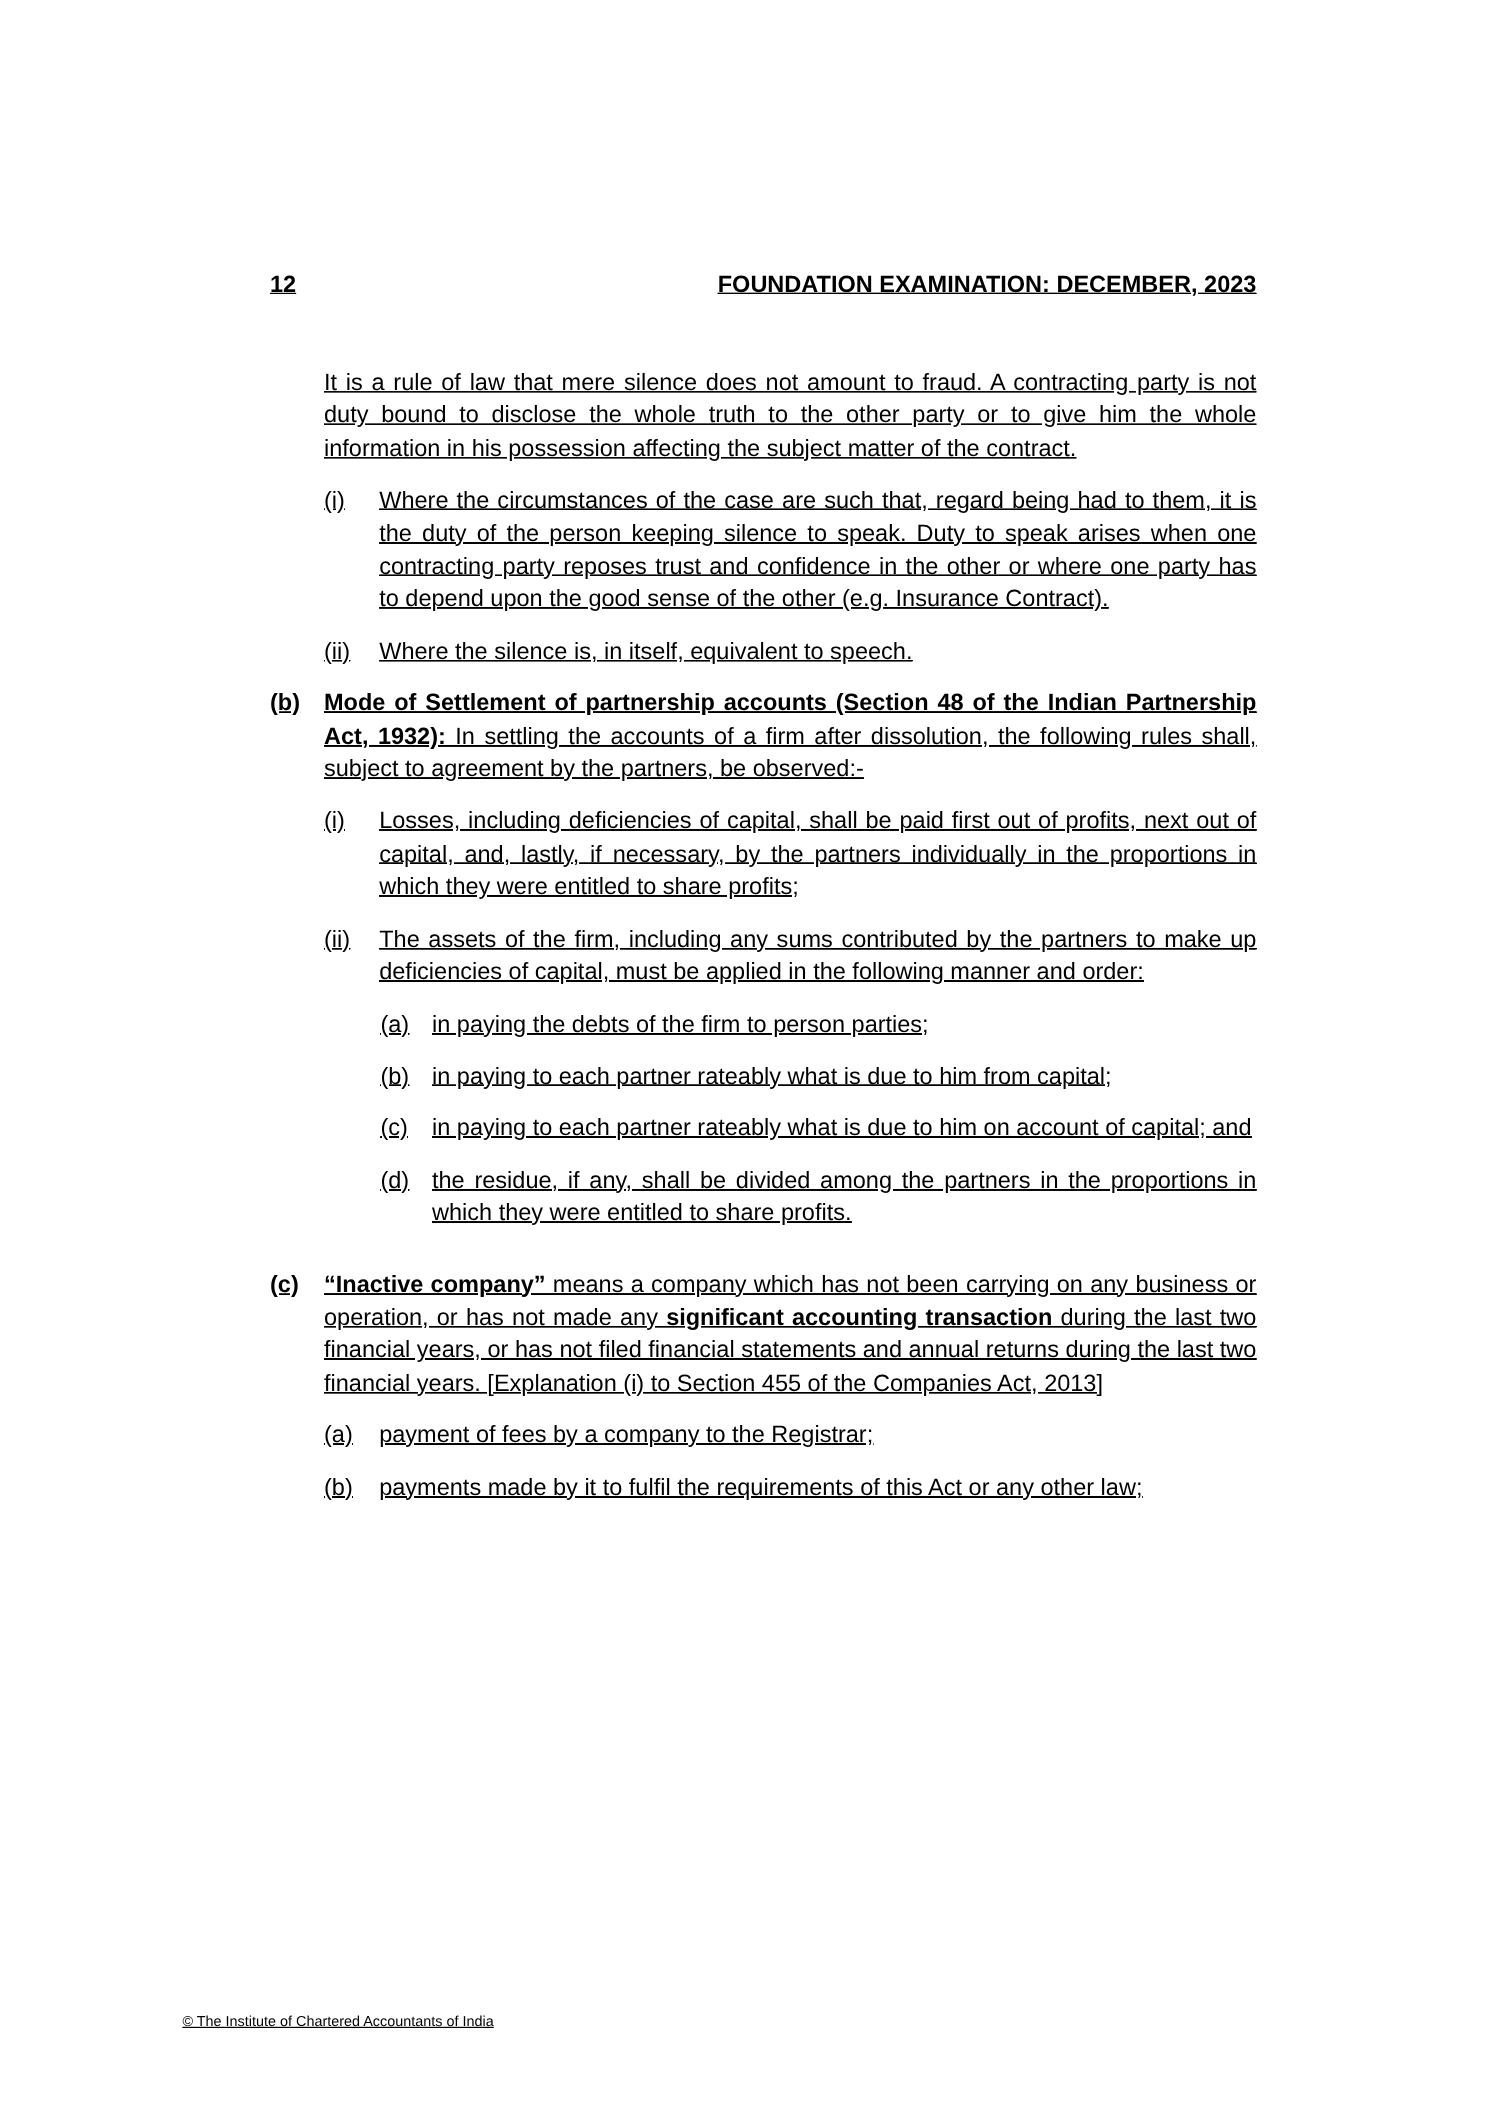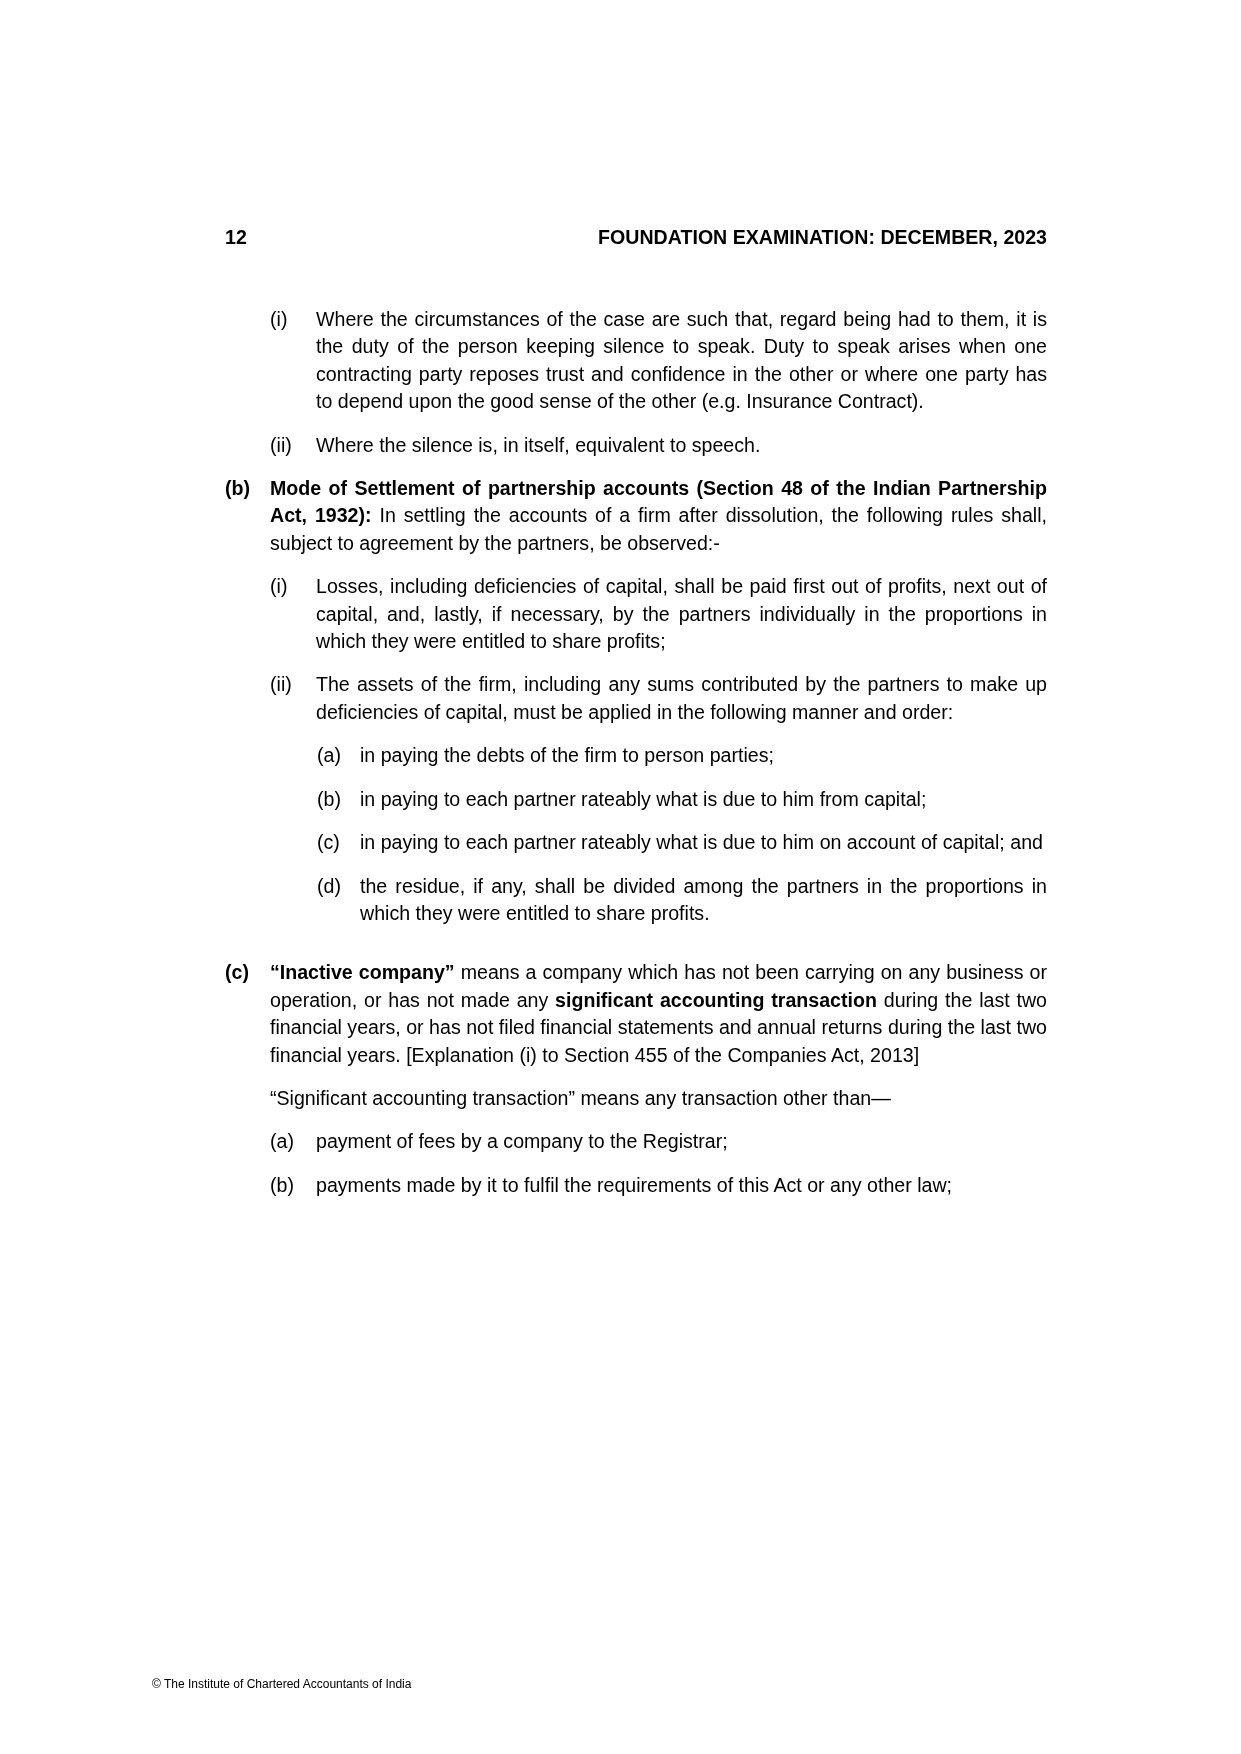--- a/index.html
+++ b/index.html
@@ -1,15 +1,15 @@
 <!DOCTYPE html>
 <html><head>
 <meta charset="utf-8">
 <style>
-  * { margin:0; padding:0; box-sizing:border-box; }
+  * { margin:0; padding:0; box-sizing:border-box;text-decoration:underline; }
   html,body { background:#ffffff; }
   .page {
     position:relative;
     width:1241px;
     height:1754px;
     background:#ffffff;
     font-family:"Liberation Sans", sans-serif;
     font-size:19.6px;
     line-height:27.4px;
     color:#000000;
@@ -84,20 +84,21 @@
 
 <div class="page">
 
   <div class="page-header">
     <span class="page-number">12</span>
     <div class="doc-title">FOUNDATION EXAMINATION: DECEMBER, 2023</div>
   </div>
 
   <div class="content">
 
+    <p class="para">It is a rule of law that mere silence does not amount to fraud. A contracting party is not duty bound to disclose the whole truth to the other party or to give him the whole information in his possession affecting the subject matter of the contract.</p>
 
 
 
     <div class="list">
       <div class="list-item">
         <span class="marker">(i)</span>
         <div class="li-text">Where the circumstances of the case are such that, regard being had to them, it is the duty of the person keeping silence to speak. Duty to speak arises when one contracting party reposes trust and confidence in the other or where one party has to depend upon the good sense of the other (e.g. Insurance Contract).</div>
       </div>
       <div class="list-item">
         <span class="marker">(ii)</span>
@@ -140,21 +141,20 @@
           </div>
         </div>
       </div>
     </div>
 
     <div class="part-item">
       <span class="part-label">(c)</span>
       <div class="part-body">
         <p class="para"><span class="bold">“Inactive company”</span><span> means a company which has not been carrying on any business or operation, or has not made any </span><span class="bold">significant accounting transaction</span><span> during the last two financial years, or has not filed financial statements and annual returns during the last two financial years. [Explanation (i) to Section 455 of the Companies Act, 2013]</span></p>
 
-        <p class="para">“Significant accounting transaction” means any transaction other than—</p>
 
         <div class="list">
           <div class="list-item">
             <span class="marker">(a)</span>
             <div class="li-text">payment of fees by a company to the Registrar;</div>
           </div>
           <div class="list-item">
             <span class="marker">(b)</span>
             <div class="li-text">payments made by it to fulfil the requirements of this Act or any other law;</div>
           </div>

